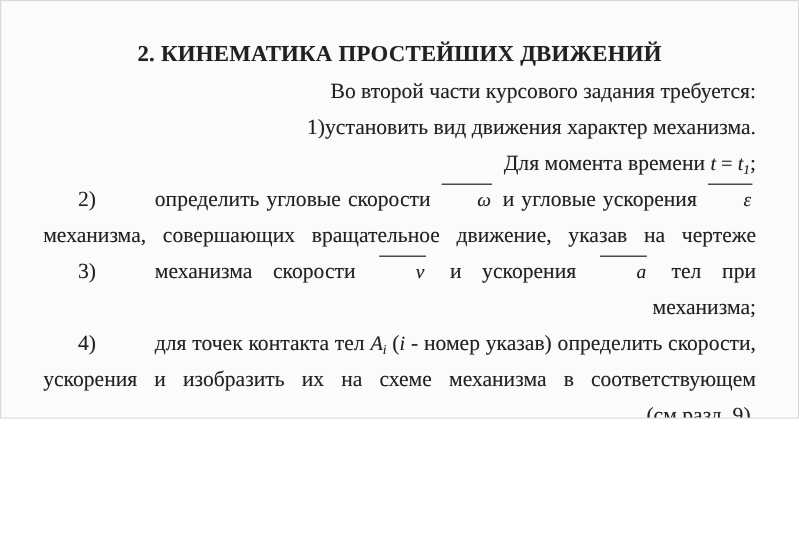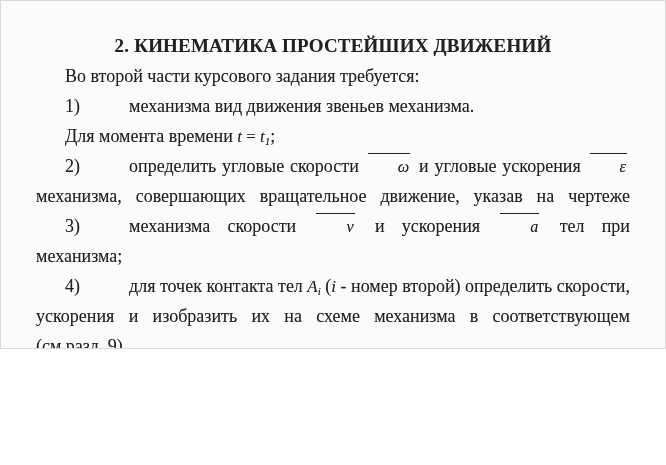--- a/index.html
+++ b/index.html
@@ -14,21 +14,21 @@
     font-family: "Liberation Serif", "DejaVu Serif", serif;
     font-size: 18px;
     color: #212121;
     overflow: hidden;
     text-shadow: 0 0 0.6px rgba(40,40,40,0.35);
   }
   .line {
     line-height: 30px;
     height: 30px;
     overflow: hidden;
-    text-align: left;
+    text-align: right;
   }
   .line.heading {
     text-align: center;
     font-size: 19px;
     letter-spacing: 0.2px;
   }
   .line.indent { text-indent: 29px; }
   .line.stretch {
     text-align: justify;
     text-align-last: justify;
@@ -60,23 +60,23 @@
     border-top: 1.4px solid currentColor;
   }
 </style>
 </head>
 <body>
 
 <div class="page" style="background: rgb(251, 251, 251); color: rgb(33, 33, 33); border-color: rgb(217, 217, 217);">
   <div class="content">
       <div class="line heading"><span class="r r-b">2. КИНЕМАТИКА ПРОСТЕЙШИХ ДВИЖЕНИЙ</span></div>
       <div class="line indent"><span class="r">Во второй части курсового задания требуется:</span></div>
-      <div class="line indent"><span class="r r-num">1)</span><span class="r">механизма вид движения звеньев механизма.</span></div>
+      <div class="line indent"><span class="r r-num">1)</span><span class="r">установить вид движения характер механизма.</span></div>
       <div class="line indent"><span class="r">Для момента времени </span><span class="r r-im">t</span><span class="r r-m"> = </span><span class="r r-im">t</span><span class="r r-sub">1</span><span class="r">;</span></div>
       <div class="line indent stretch"><span class="r r-num">2)</span><span class="r">определить угловые скорости </span><span class="r r-ibar">ω</span><span class="r"> и угловые ускорения </span><span class="r r-ibar">ε</span></div>
       <div class="line stretch"><span class="r">механизма, совершающих вращательное движение, указав на чертеже круговы-</span></div>
       <div class="line indent stretch"><span class="r r-num">3)</span><span class="r">механизма скорости </span><span class="r r-ibar">v</span><span class="r"> и ускорения </span><span class="r r-ibar">a</span><span class="r"> тел при поступательном</span></div>
       <div class="line"><span class="r">механизма;</span></div>
-      <div class="line indent stretch"><span class="r r-num">4)</span><span class="r">для точек контакта тел </span><span class="r r-im">A</span><span class="r r-sub">i</span><span class="r"> (</span><span class="r r-im">i</span><span class="r"> - номер второй) определить скорости,</span></div>
+      <div class="line indent stretch"><span class="r r-num">4)</span><span class="r">для точек контакта тел </span><span class="r r-im">A</span><span class="r r-sub">i</span><span class="r"> (</span><span class="r r-im">i</span><span class="r"> - номер указав) определить скорости,</span></div>
       <div class="line stretch"><span class="r">ускорения и изобразить их на схеме механизма в соответствующем масштабе</span></div>
       <div class="line"><span class="r">(см.разд. 9).</span></div>
     </div>
 </div>
 
 </body></html>

